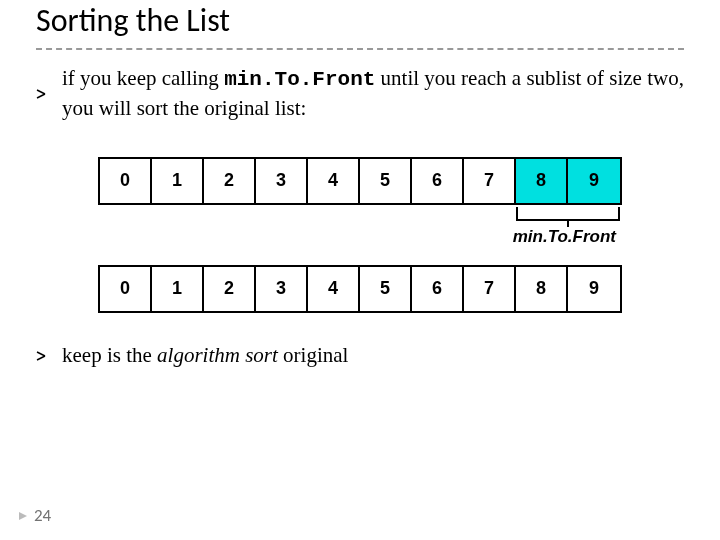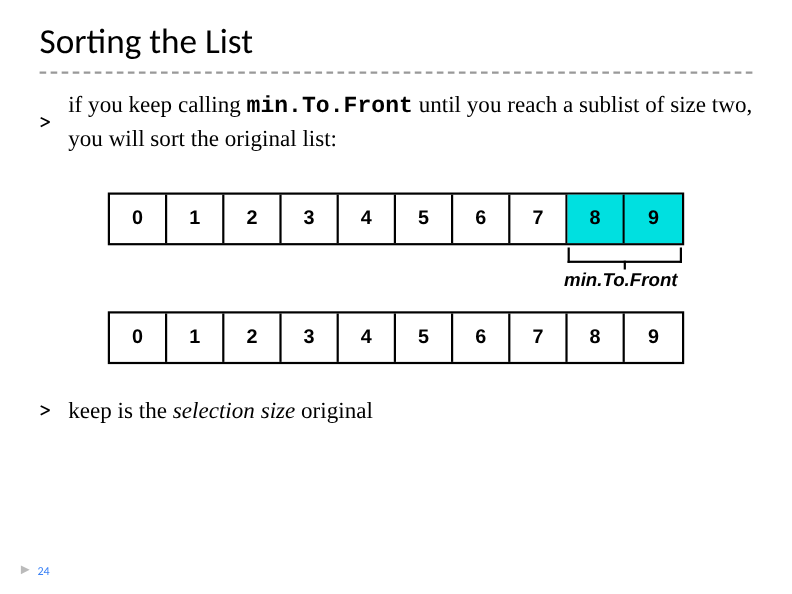--- a/index.html
+++ b/index.html
@@ -6,21 +6,21 @@
   body {
     width: 720px;
     height: 540px;
     background: #fff;
     font-family: Georgia, 'Times New Roman', serif;
     color: #000;
     position: relative;
     overflow: hidden;
   }
   .slide {
-    padding: 18px 36px 0 36px;
+    padding: 1px 36px 0 36px;
   }
   .title {
     font-size: 32px;
     font-weight: 400;
     margin-bottom: 8px;
     font-family: Calibri, Arial, sans-serif;
   }
   .dashed-line {
     border: none;
     border-top: 2px dashed #999;
@@ -114,22 +114,22 @@
     margin-top: 28px;
   }
   .italic { font-style: italic; }
   .footer {
     position: absolute;
     left: 18px;
     bottom: 14px;
     display: flex;
     align-items: flex-start;
     gap: 6px;
-    font-size: 11px;
-    color: #3b82f6;
+    font-size: 17px;
+    color: #737373;
     font-family: Calibri, Arial, sans-serif;
   }
 </style>
 </head>
 <body>
 
 <div class="slide">
   <h1 class="title">Sorting the List</h1>
   <hr class="dashed-line">
 
@@ -188,21 +188,21 @@
   </div>
 
   <div class="bullet-row second-bullet">
     <span class="bullet-icon">
       <svg width="14" height="14" viewBox="0 0 14 14">
           <line x1="1" y1="3" x2="9" y2="7" stroke="#000" stroke-width="1.5"></line>
           <line x1="1" y1="11" x2="9" y2="7" stroke="#000" stroke-width="1.5"></line>
         </svg>
     </span>
     <p class="bullet-text">
-      <span>keep is the </span><span class="italic">selection size</span><span> original</span>
+      <span>keep is the </span><span class="italic">algorithm sort</span><span> original</span>
     </p>
   </div>
 </div>
 
 <div class="footer">
   <span>
     <svg width="10" height="10" viewBox="0 0 10 10">
         <polygon points="1,1 9,5 1,9" fill="#bbb"></polygon>
       </svg>
   </span>

